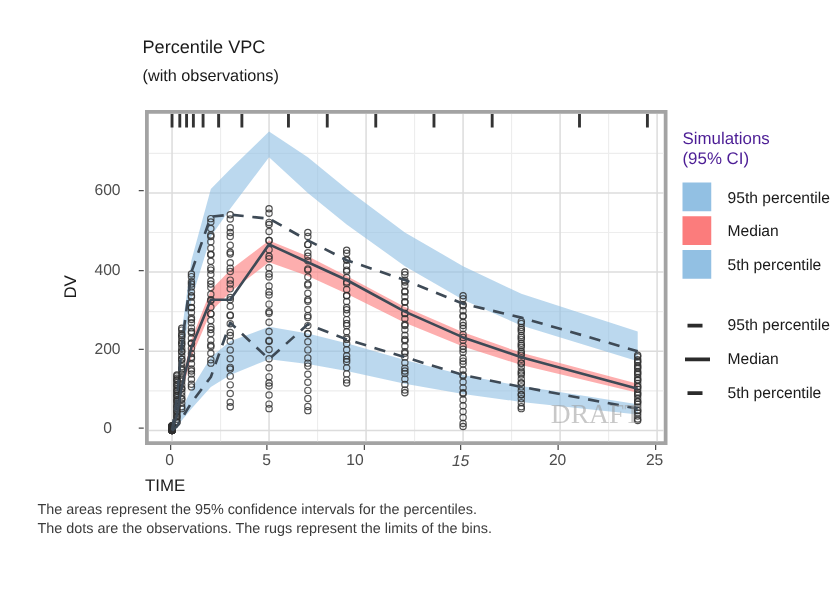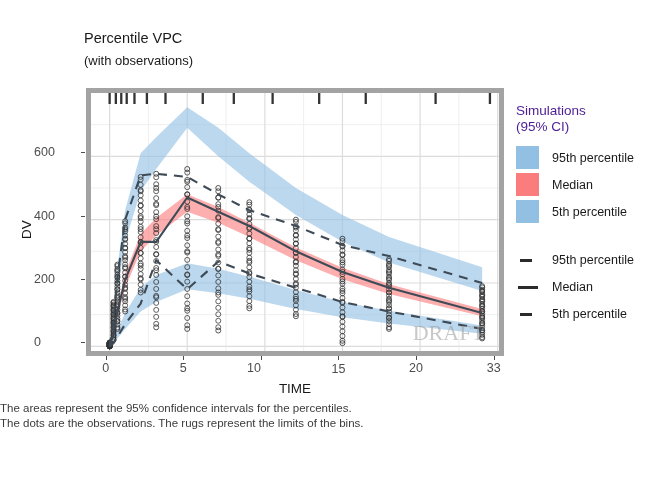--- a/index.html
+++ b/index.html
@@ -1,52 +1,52 @@
 <!DOCTYPE html>
 <html><head>
 <meta charset="utf-8">
 <style>
   html,body{margin:0;padding:0;}
   body{
     width:672px;height:480px;background:#ffffff;
     font-family:"Liberation Sans", sans-serif;
     color:#1a1a1a;overflow:hidden;position:relative;
   }
-  #root{position:absolute;inset:0;}
+  #root{position:absolute;inset:0;margin-left:30px;}
 
   
   .title{
     position:absolute;left:84px;top:30px;
     font-size:14.5px;color:#1a1a1a;white-space:nowrap;
   }
   .subtitle{
     position:absolute;left:84px;top:53px;
     font-size:13px;color:#1a1a1a;white-space:nowrap;
   }
 
   
   .panel{
     position:absolute;left:86px;top:88px;width:418px;height:268px;
-    background:#ffffff;border:5px solid #a3a3a3;box-sizing:border-box;
+    background:#ffffff;border:3px solid #a3a3a3;box-sizing:border-box;
   }
   .plotclip{position:absolute;inset:0;overflow:hidden;}
 
   
   .ytick{
-    position:absolute;right:0;width:44px;text-align:left;
+    position:absolute;right:0;width:44px;text-align:center;
     font-size:12.5px;color:#4d4d4d;transform:translateY(-50%);
   }
   .ytickmark{position:absolute;height:1px;width:4px;background:#4d4d4d;}
   .xtick{
     position:absolute;top:6px;font-size:12.5px;color:#4d4d4d;
     transform:translateX(-50%);white-space:nowrap;
   }
   .xtickmark{position:absolute;top:0;width:1px;height:4px;background:#4d4d4d;}
   .xlab{
-    position:absolute;left:86px;width:418px;top:381px;text-align:center;
+    position:absolute;left:86px;width:418px;top:381px;text-align:left;
     font-size:13.5px;color:#1a1a1a;
   }
   .ylab{
     position:absolute;left:26px;top:222px;font-size:13.5px;color:#1a1a1a;
     transform:rotate(-90deg) translate(-50%,0);transform-origin:left center;
     white-space:nowrap;
   }
 
   
   .legend{position:absolute;left:516px;top:103px;width:150px;}
@@ -86,25 +86,25 @@
       <div class="ytick" style="top: 215.667px; left: 34px;">400</div>
       <div class="ytickmark" style="top: 215.667px; left: 81px;"></div>
       <div class="ytick" style="top: 152.333px; left: 34px;">600</div>
       <div class="ytickmark" style="top: 152.333px; left: 81px;"></div>
       <div class="xtick" style="left: 105.627px; top: 361px;">0</div>
       <div class="xtickmark" style="left: 105.627px; top: 356px;"></div>
       <div class="xtick" style="left: 183.239px; top: 361px;">5</div>
       <div class="xtickmark" style="left: 183.239px; top: 356px;"></div>
       <div class="xtick" style="left: 254px; top: 361px;">10</div>
       <div class="xtickmark" style="left: 260.851px; top: 356px;"></div>
-      <div class="xtick" style="left: 338.463px; top: 362px;">15</div>
+      <div class="xtick" style="left: 338.463px; top: 362px; font-style: italic;">15</div>
       <div class="xtickmark" style="left: 338.463px; top: 356px;"></div>
       <div class="xtick" style="left: 416.075px; top: 361px;">20</div>
       <div class="xtickmark" style="left: 416.075px; top: 356px;"></div>
-      <div class="xtick" style="left: 493.687px; top: 361px;">33</div>
+      <div class="xtick" style="left: 493.687px; top: 361px;">25</div>
       <div class="xtickmark" style="left: 493.687px; top: 356px;"></div>
     </div>
 
   <div class="panel">
     <div class="plotclip">
       <svg id="plot-svg" width="416" height="266" viewBox="0 0 416 266">
           <g>
             <line x1="0" x2="416" y1="221.66666666666669" y2="221.66666666666669" stroke="#EDEDED" stroke-width="0.9"></line>
             <line x1="0" x2="416" y1="158.33333333333331" y2="158.33333333333331" stroke="#EDEDED" stroke-width="0.9"></line>
             <line x1="0" x2="416" y1="95" y2="95" stroke="#EDEDED" stroke-width="0.9"></line>

